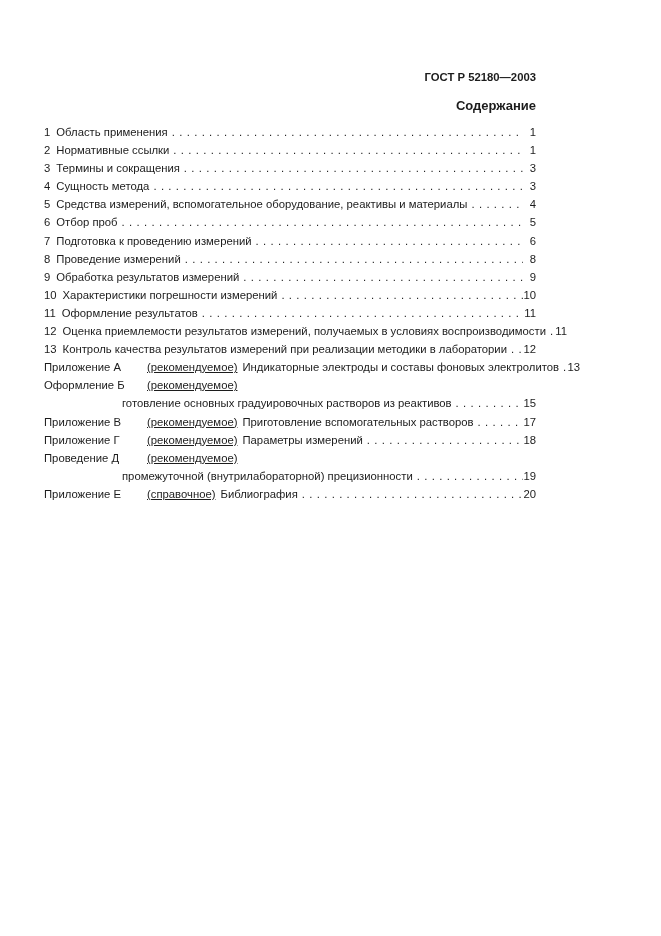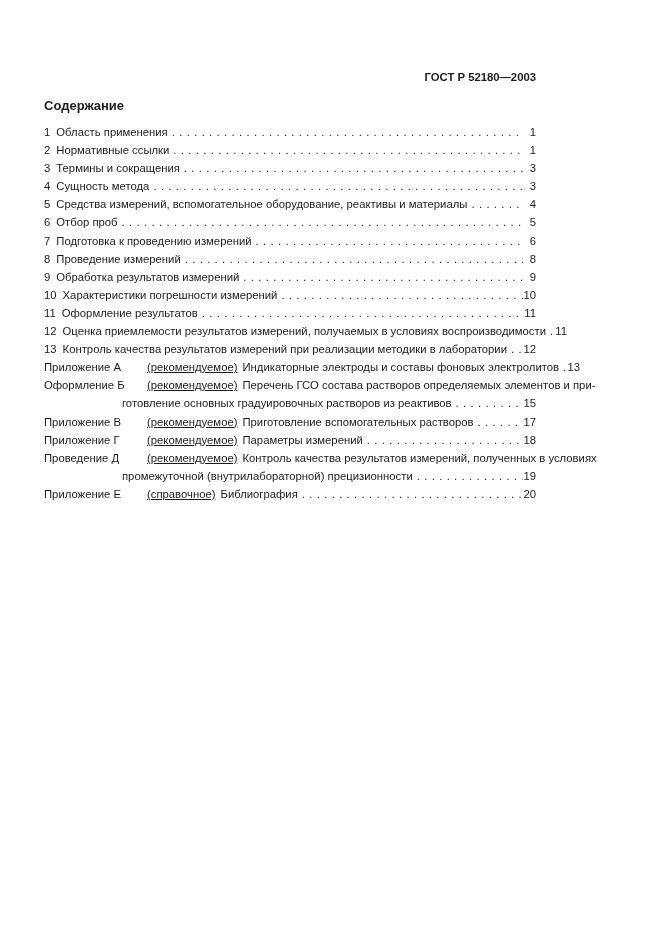--- a/index.html
+++ b/index.html
@@ -26,21 +26,21 @@
     font-size: 11.3px;
     font-weight: bold;
     line-height: 12px;
     white-space: pre;
   }
   .doc-title {
     position: absolute;
     top: 92px;
     left: 44px;
     right: 77px;
-    text-align: left;
+    text-align: right;
     font-size: 13px;
     font-weight: bold;
     line-height: 14px;
   }
   .toc-list {
     position: absolute;
     top: 116px;
     left: 44px;
     right: 77px;
     font-size: 11.3px;
@@ -148,31 +148,31 @@
       <div>
         <div class="toc-line"><span class="toc-num">12</span><span class="toc-text">Оценка приемлемости результатов измерений, получаемых в условиях воспроизводимости</span><span class="toc-dots">. . . . . . . . . . . . . . . . . . . . . . . . . . . . . . . . . . . . . . . . . . . . . . . . . . . . . . . . . . . . . . . . . . . . . . . . . . . . . . . . . . . . . . . . . . . . . . . . . . . . . . . . . . . . . . . . . . . . . . . . . . . . . . . . . . . . . . . . . . . . . . . . . . . . . . . . . . . . . . . . </span><span class="toc-page">11</span></div>
       </div>
       <div>
         <div class="toc-line"><span class="toc-num">13</span><span class="toc-text">Контроль качества результатов измерений при реализации методики в лаборатории</span><span class="toc-dots">. . . . . . . . . . . . . . . . . . . . . . . . . . . . . . . . . . . . . . . . . . . . . . . . . . . . . . . . . . . . . . . . . . . . . . . . . . . . . . . . . . . . . . . . . . . . . . . . . . . . . . . . . . . . . . . . . . . . . . . . . . . . . . . . . . . . . . . . . . . . . . . . . . . . . . . . . . . . . . . . </span><span class="toc-page">12</span></div>
       </div>
       <div>
         <div class="toc-line"><span class="toc-prefix">Приложение А</span><span class="toc-note">(рекомендуемое)</span><span class="toc-text">Индикаторные электроды и составы фоновых электролитов</span><span class="toc-dots">. . . . . . . . . . . . . . . . . . . . . . . . . . . . . . . . . . . . . . . . . . . . . . . . . . . . . . . . . . . . . . . . . . . . . . . . . . . . . . . . . . . . . . . . . . . . . . . . . . . . . . . . . . . . . . . . . . . . . . . . . . . . . . . . . . . . . . . . . . . . . . . . . . . . . . . . . . . . . . . . </span><span class="toc-page">13</span></div>
       </div>
       <div>
-        <div class="toc-line"><span class="toc-prefix">Оформление Б</span><span class="toc-note">(рекомендуемое)</span><span class="toc-text">Перечень ГСО состава растворов определяемых элементов и при-</span></div>
+        <div class="toc-line"><span class="toc-prefix">Оформление Б</span><span class="toc-note">(рекомендуемое)</span></div>
         <div class="toc-line cont"><span class="toc-text">готовление основных градуировочных растворов из реактивов</span><span class="toc-dots">. . . . . . . . . . . . . . . . . . . . . . . . . . . . . . . . . . . . . . . . . . . . . . . . . . . . . . . . . . . . . . . . . . . . . . . . . . . . . . . . . . . . . . . . . . . . . . . . . . . . . . . . . . . . . . . . . . . . . . . . . . . . . . . . . . . . . . . . . . . . . . . . . . . . . . . . . . . . . . . . </span><span class="toc-page">15</span></div>
       </div>
       <div>
         <div class="toc-line"><span class="toc-prefix">Приложение В</span><span class="toc-note">(рекомендуемое)</span><span class="toc-text">Приготовление вспомогательных растворов</span><span class="toc-dots">. . . . . . . . . . . . . . . . . . . . . . . . . . . . . . . . . . . . . . . . . . . . . . . . . . . . . . . . . . . . . . . . . . . . . . . . . . . . . . . . . . . . . . . . . . . . . . . . . . . . . . . . . . . . . . . . . . . . . . . . . . . . . . . . . . . . . . . . . . . . . . . . . . . . . . . . . . . . . . . . </span><span class="toc-page">17</span></div>
       </div>
       <div>
         <div class="toc-line"><span class="toc-prefix">Приложение Г</span><span class="toc-note">(рекомендуемое)</span><span class="toc-text">Параметры измерений</span><span class="toc-dots">. . . . . . . . . . . . . . . . . . . . . . . . . . . . . . . . . . . . . . . . . . . . . . . . . . . . . . . . . . . . . . . . . . . . . . . . . . . . . . . . . . . . . . . . . . . . . . . . . . . . . . . . . . . . . . . . . . . . . . . . . . . . . . . . . . . . . . . . . . . . . . . . . . . . . . . . . . . . . . . . </span><span class="toc-page">18</span></div>
       </div>
       <div>
-        <div class="toc-line"><span class="toc-prefix">Проведение Д</span><span class="toc-note">(рекомендуемое)</span><span class="toc-text">Контроль качества результатов измерений, полученных в условиях</span></div>
+        <div class="toc-line"><span class="toc-prefix">Проведение Д</span><span class="toc-note">(рекомендуемое)</span></div>
         <div class="toc-line cont"><span class="toc-text">промежуточной (внутрилабораторной) прецизионности</span><span class="toc-dots">. . . . . . . . . . . . . . . . . . . . . . . . . . . . . . . . . . . . . . . . . . . . . . . . . . . . . . . . . . . . . . . . . . . . . . . . . . . . . . . . . . . . . . . . . . . . . . . . . . . . . . . . . . . . . . . . . . . . . . . . . . . . . . . . . . . . . . . . . . . . . . . . . . . . . . . . . . . . . . . . </span><span class="toc-page">19</span></div>
       </div>
       <div>
         <div class="toc-line"><span class="toc-prefix">Приложение Е</span><span class="toc-note">(справочное)</span><span class="toc-text">Библиография</span><span class="toc-dots">. . . . . . . . . . . . . . . . . . . . . . . . . . . . . . . . . . . . . . . . . . . . . . . . . . . . . . . . . . . . . . . . . . . . . . . . . . . . . . . . . . . . . . . . . . . . . . . . . . . . . . . . . . . . . . . . . . . . . . . . . . . . . . . . . . . . . . . . . . . . . . . . . . . . . . . . . . . . . . . . </span><span class="toc-page">20</span></div>
       </div>
     </div>
 
 
 </div>
 

